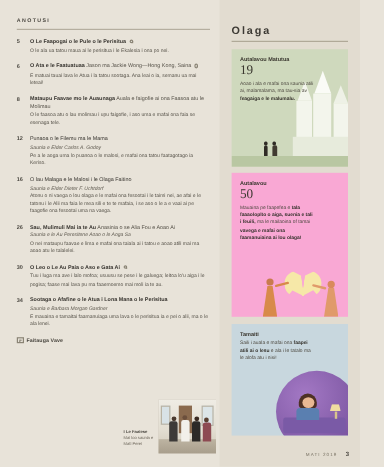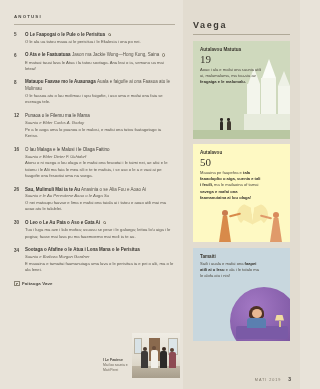--- a/index.html
+++ b/index.html
@@ -233,21 +233,21 @@
     width:46px; height:16px; background:#e7ebdc; z-index:2;
   }
   .c1-fig { position:absolute; bottom:9px; z-index:4; }
   .c1-fig .h { width:2.6px; height:2.6px; border-radius:50%; background:#2f2b25; }
   .c1-fig .b { width:3.4px; height:9px; background:#2f2b25; margin-left:-0.4px; border-radius:1.5px 1.5px 0 0; }
   #c1f1 { left:27px; }
   #c1f2 { left:34px; }
   #c1f2 .b { background:#403a30; width:4.4px; }
 
   
-  #card-2 { background:#fef9c3; height:98px; }
+  #card-2 { background:#f9a8d4; height:120px; }
   #c2-art { position:absolute; inset:0; z-index:1; }
   .heart-half {
     position:absolute; bottom:16px;
     width:15px; height:22px;
     background:#f6e8a8;
   }
   #hh-l {
     left:44px;
     border-radius:14px 0 0 14px;
     transform:rotate(-8deg);
@@ -465,21 +465,21 @@
       <div class="ph-body"></div>
     </div>
     <div class="ph-person" id="ph-p4">
       <div class="ph-head"></div>
       <div class="ph-body"></div>
     </div>
   </div>
 </div>
 
 <div id="sidebar">
-  <div id="vaega-title">Vaega</div>
+  <div id="vaega-title">Olaga</div>
   <div id="vaega-rule"></div>
 
   <div class="card" id="card-1">
     <div class="temple-art">
       <div id="c1-ground"></div>
       <div class="spire" id="sp1"></div>
       <div class="spire" id="sp3"></div>
       <div class="spire" id="sp2"></div>
       <div id="c1-base"></div>
       <div class="c1-fig" id="c1f1">

